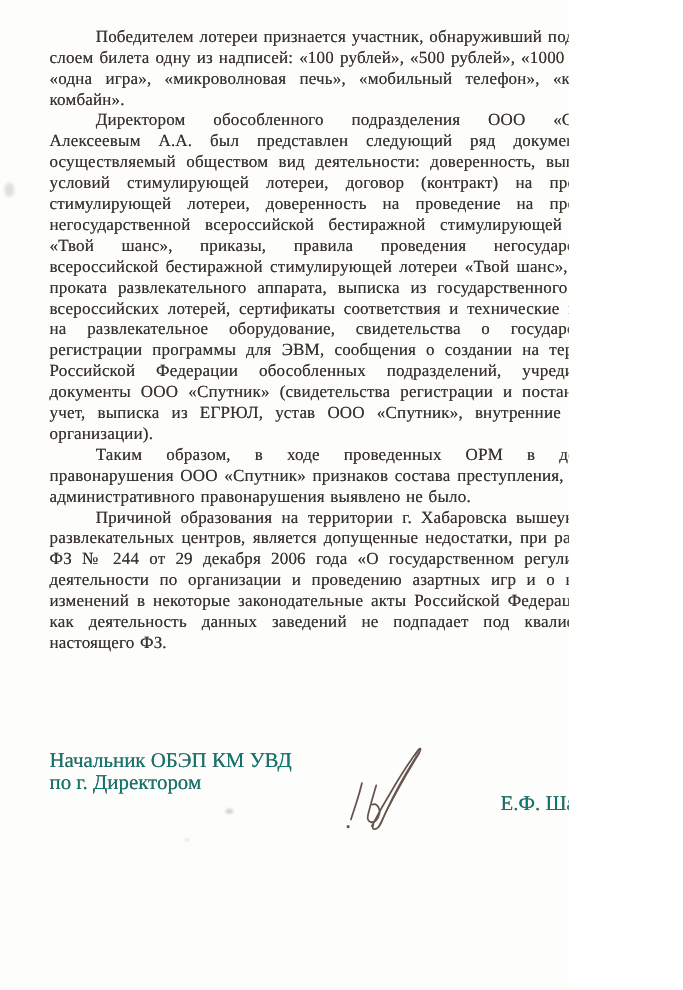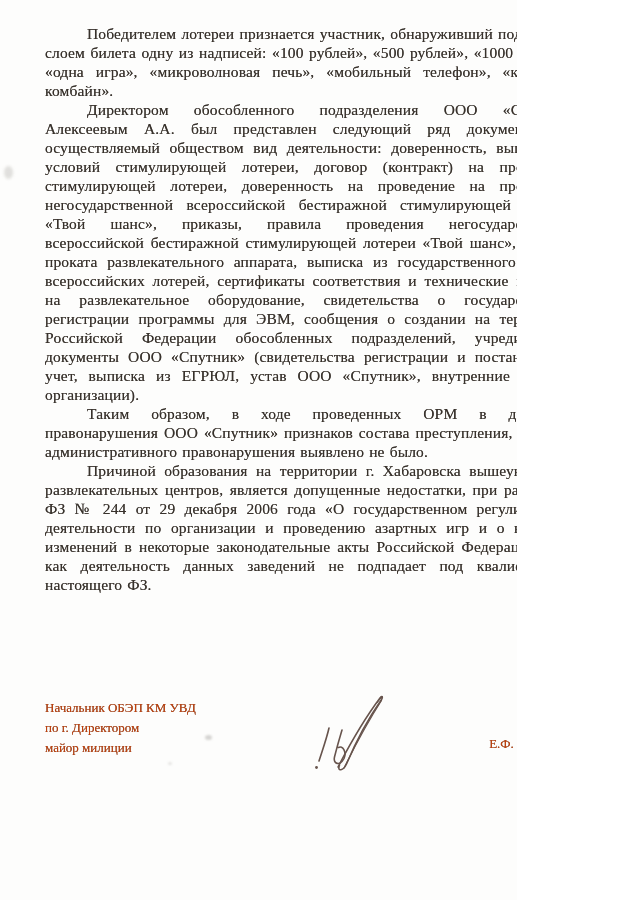--- a/index.html
+++ b/index.html
@@ -28,24 +28,24 @@
     letter-spacing: 0.15px;
   }
   .body-text p {
     margin: 0;
     text-indent: 42px;
     word-spacing: 1px;
   }
   .signoff {
     position: absolute;
     left: 45px;
-    top: 698px;
+    top: 682px;
     width: 532px;
-    color: #c2410c;
-    font-size: 13px;
+    color: #0f766e;
+    font-size: 19px;
     text-shadow: 0 0 0.5px rgba(56, 50, 44, 0.75);
   }
   .signoff-left div {
     line-height: 20px;
     white-space: nowrap;
   }
   .signoff-name {
     position: absolute;
     right: 14px;
     top: 38px;
@@ -91,21 +91,20 @@
     <p>Победителем лотереи признается участник, обнаруживший под скретч-слоем билета одну из надписей: «100 рублей», «500 рублей», «1000 рублей», «одна игра», «микроволновая печь», «мобильный телефон», «кухонный комбайн».</p>
     <p>Директором обособленного подразделения ООО «Спутник» Алексеевым А.А. был представлен следующий ряд документов на осуществляемый обществом вид деятельности: доверенность, выписка из условий стимулирующей лотереи, договор (контракт) на проведение стимулирующей лотереи, доверенность на проведение на проведение негосударственной всероссийской бестиражной стимулирующей лотереи «Твой шанс», приказы, правила проведения негосударственной всероссийской бестиражной стимулирующей лотереи «Твой шанс», правила проката развлекательного аппарата, выписка из государственного реестра всероссийских лотерей, сертификаты соответствия и технические паспорта на развлекательное оборудование, свидетельства о государственной регистрации программы для ЭВМ, сообщения о создании на территории Российской Федерации обособленных подразделений, учредительные документы ООО «Спутник» (свидетельства регистрации и постановки на учет, выписка из ЕГРЮЛ, устав ООО «Спутник», внутренние приказы организации).</p>
     <p>Таким образом, в ходе проведенных ОРМ в действиях правонарушения ООО «Спутник» признаков состава преступления, а так же административного правонарушения выявлено не было.</p>
     <p>Причиной образования на территории г. Хабаровска вышеуказанных развлекательных центров, является допущенные недостатки, при разработке ФЗ № 244 от 29 декабря 2006 года «О государственном регулировании деятельности по организации и проведению азартных игр и о внесении изменений в некоторые законодательные акты Российской Федерации», так как деятельность данных заведений не подпадает под квалификацию настоящего ФЗ.</p>
   </main>
 
   <div class="signoff">
     <div class="signoff-left">
       <div>Начальник ОБЭП КМ УВД</div>
       <div>по г. Директором</div>
-      <div>майор милиции</div>
     </div>
 
     <svg class="signature-svg" viewBox="0 0 140 120" fill="none" stroke="#57423a" stroke-width="1.6" stroke-linecap="round" stroke-linejoin="round" opacity="0.9">
 
       <path d="M31,54 C28.5,65 24.5,76 21,87"></path>
       <circle cx="18.5" cy="93.5" r="1.4" fill="#57423a" stroke="none"></circle>
 
       <path d="M44,56 C41,66 38.5,75 36.5,83 C34.8,90 42,92.5 46,84.5 C49,78 44.5,71 40.5,73.5"></path>
 
       <path d="M40,93 C52,70 70,40 82,24 C84,21.5 85.2,22.5 83.5,25.5 C70,45 56,72 48.5,90 C45.5,96.5 38.8,98.5 41.5,91"></path>

